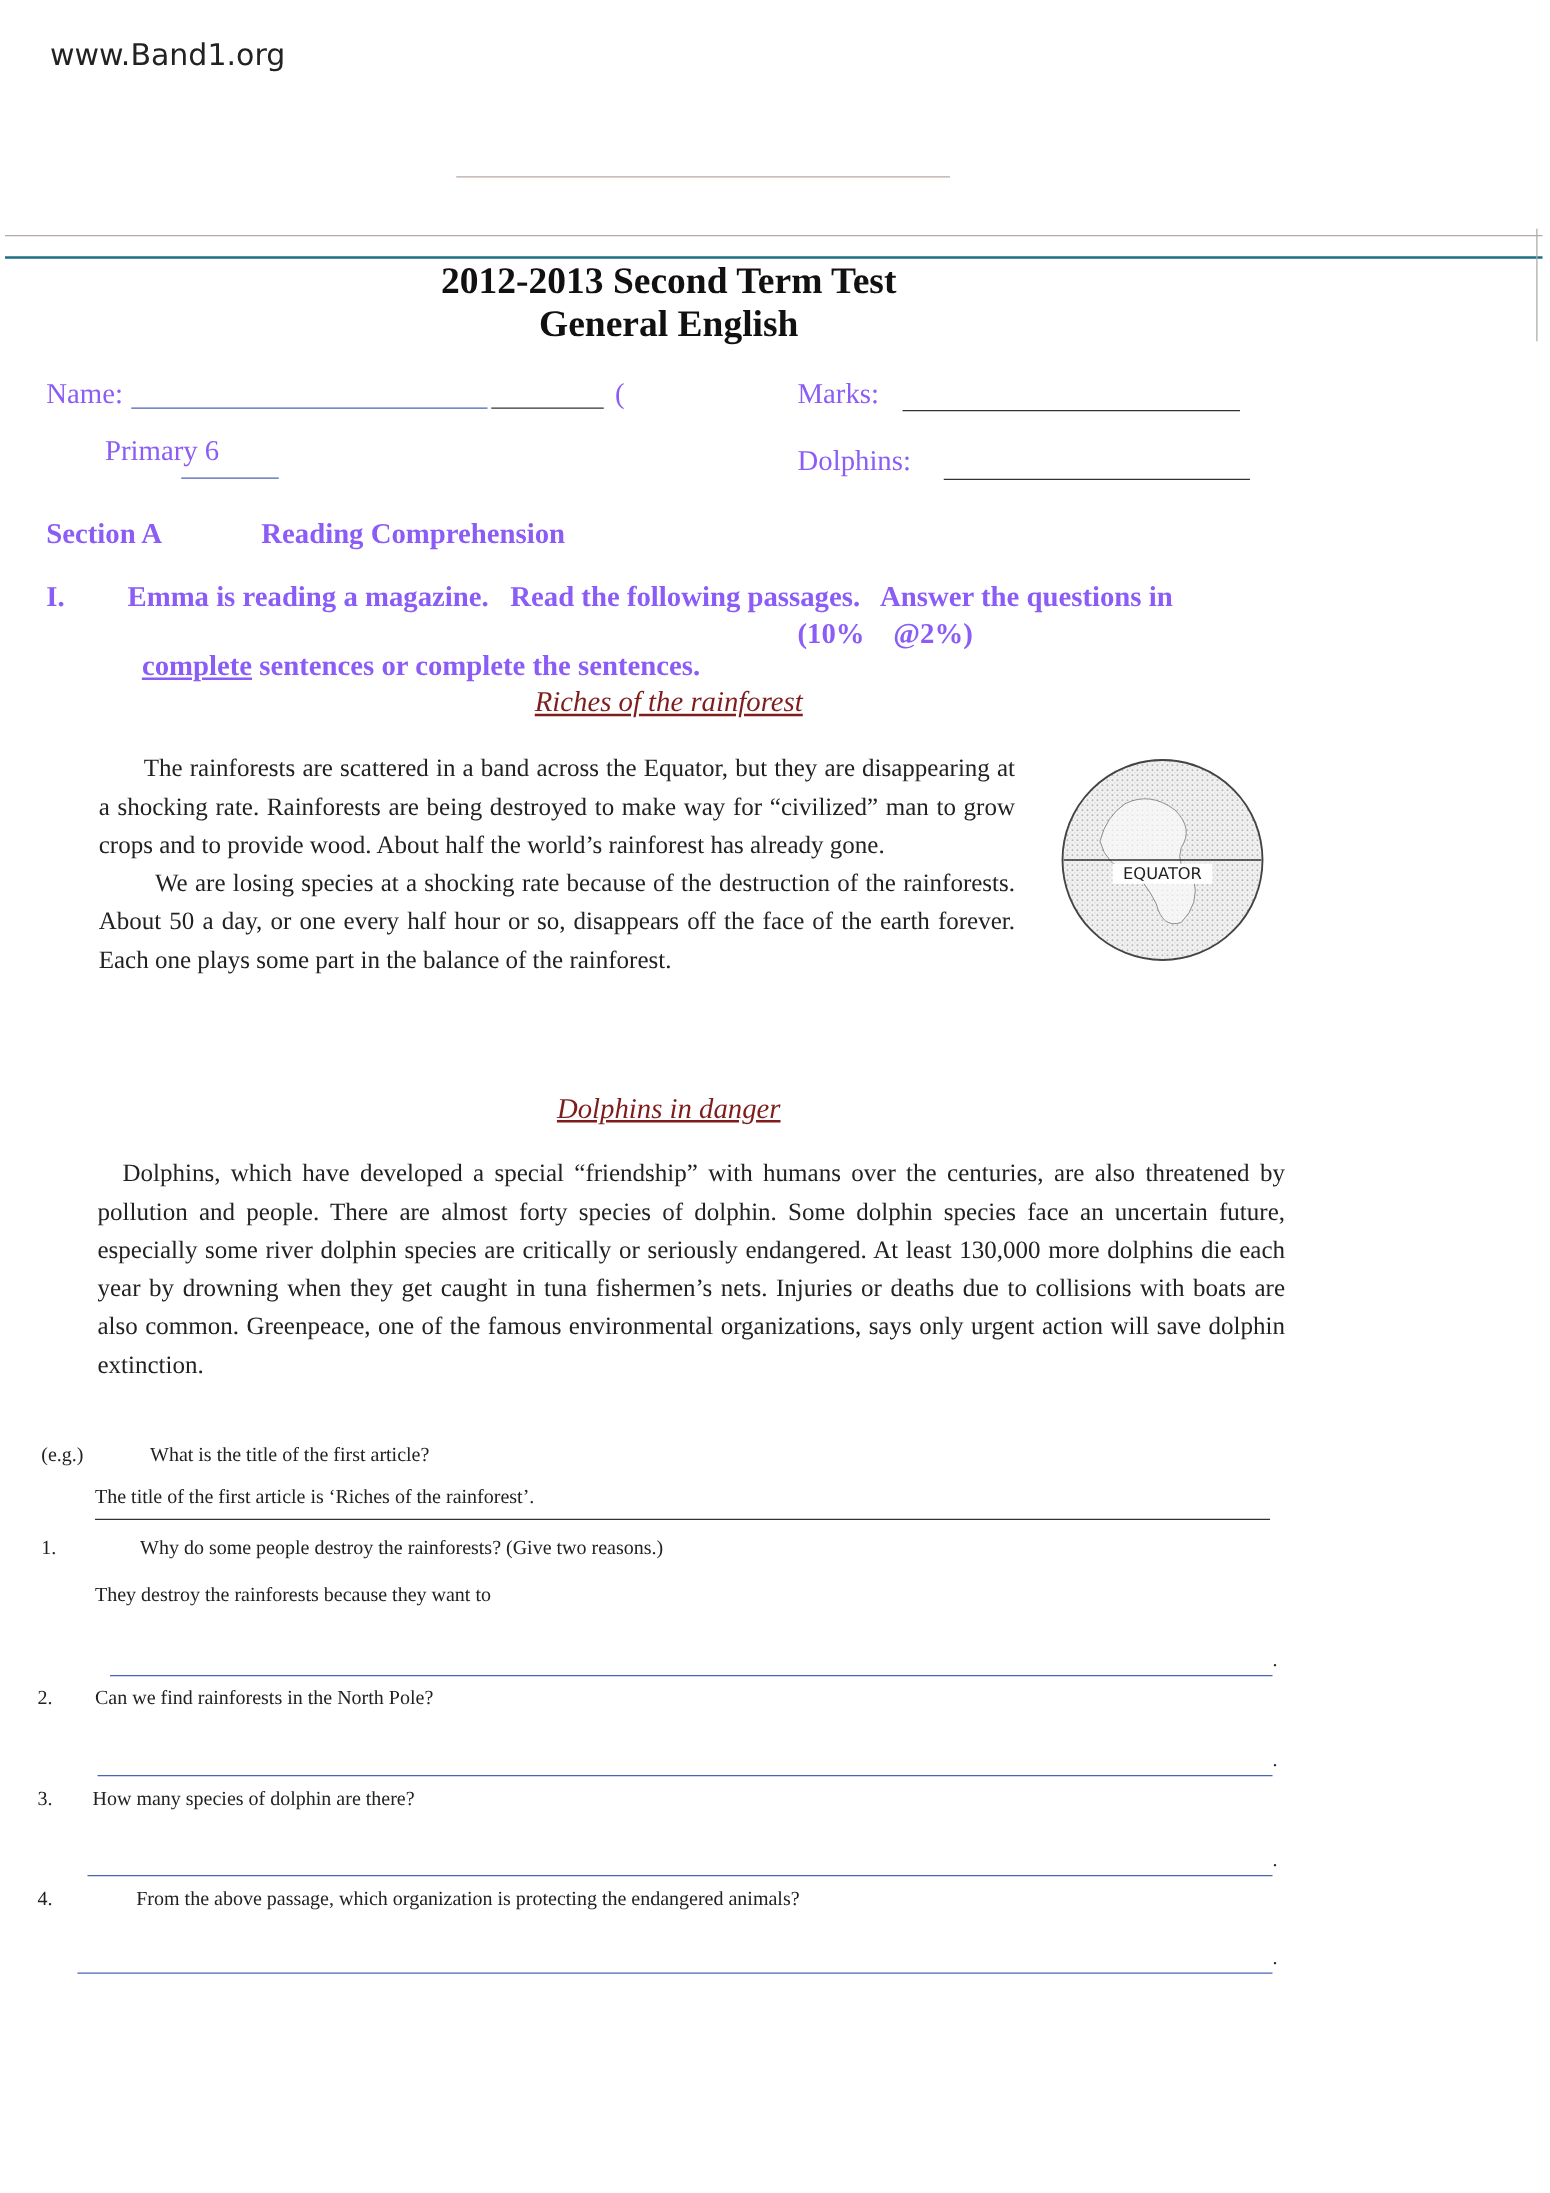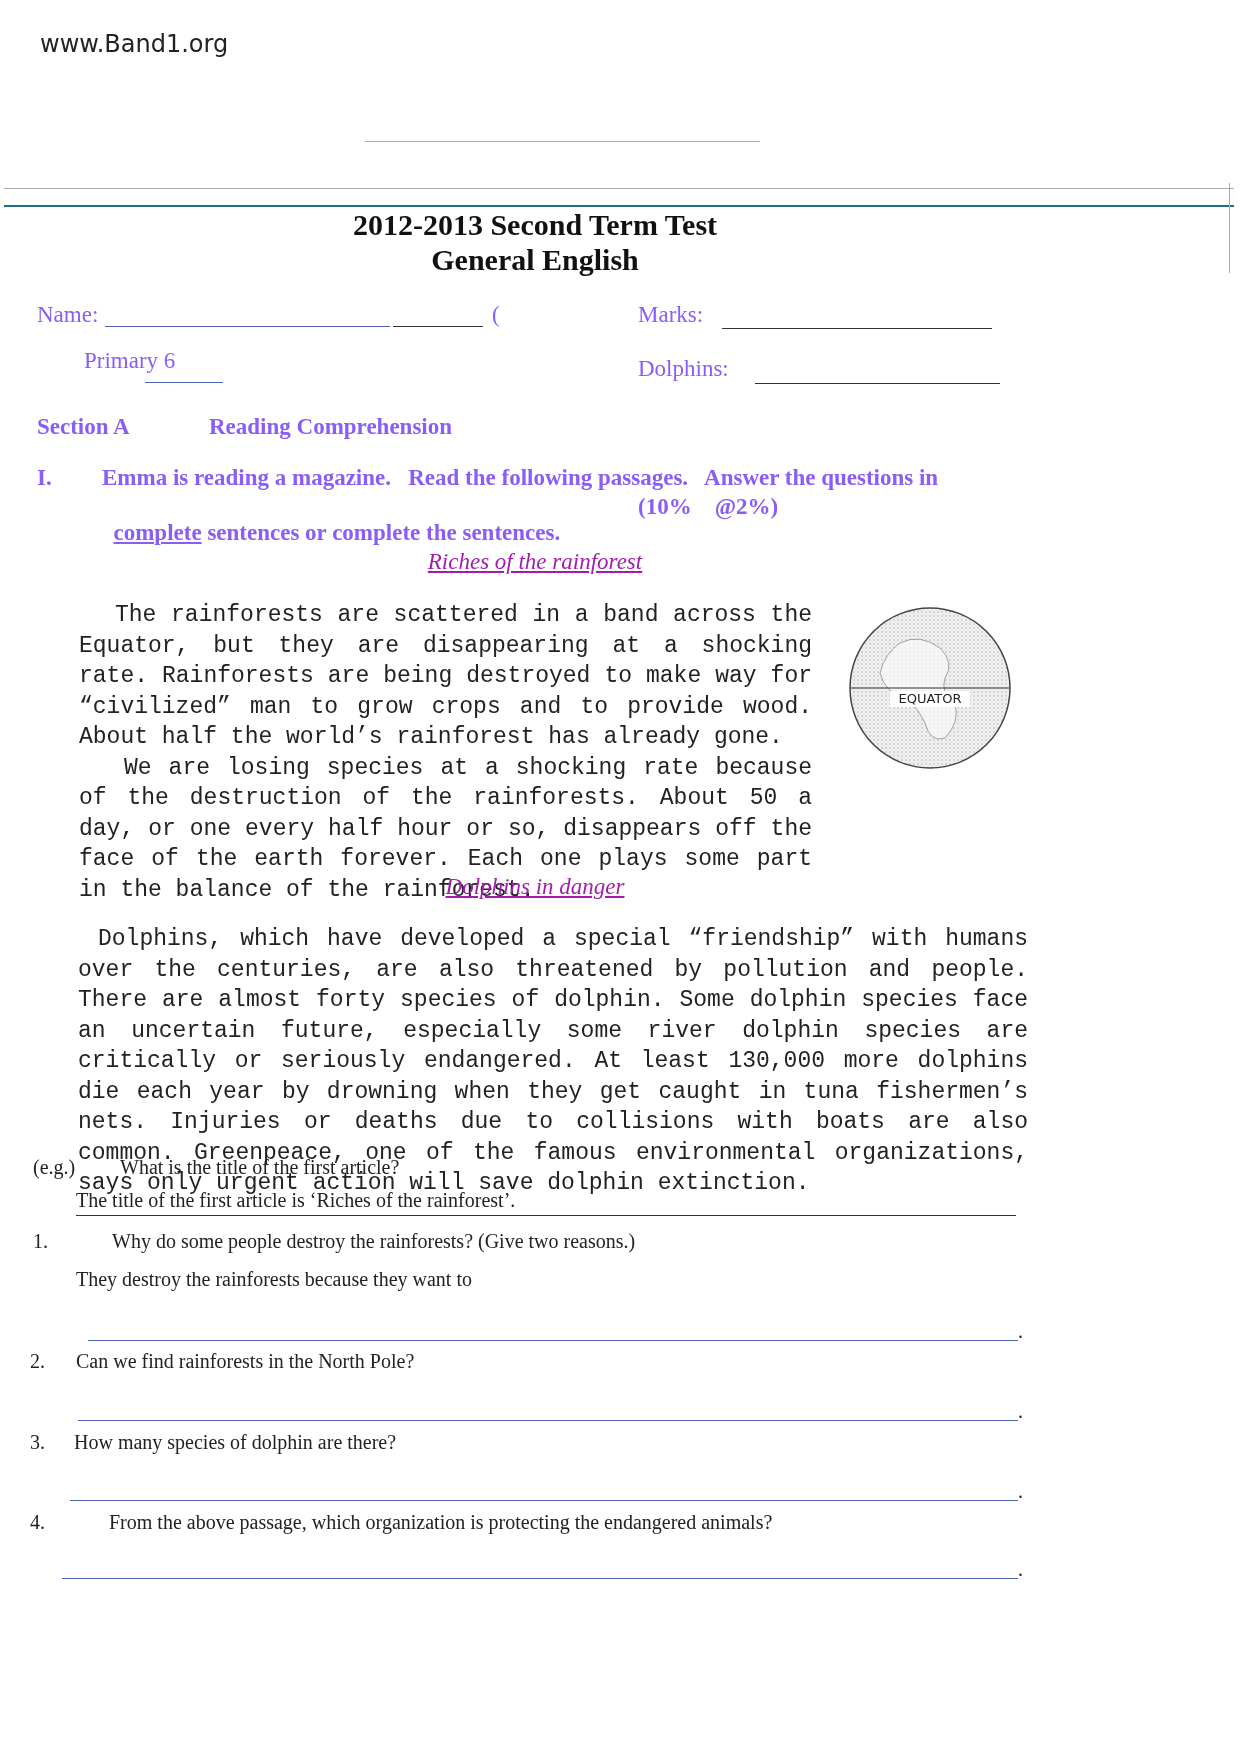--- a/index.html
+++ b/index.html
@@ -13,23 +13,23 @@
   .hr-brown { left: 4px; top: 188px; width: 1230px; height: 1px; background: #b4a8a2; }
   .hr-teal { left: 4px; top: 205px; width: 1230px; height: 2px; background: #1f6f86; }
   .vr-right { left: 1229px; top: 183px; width: 1px; height: 90px; background: #aaa; }
   .title { left: 0; width: 1070px; text-align: center; font-weight: bold; font-size: 30px; color: #111; }
   .t1 { top: 208px; }
   .t2 { top: 243px; }
   .lbl { font-size: 23px; color: #8b5cf6; }
   .line { height: 0; border-bottom: 1.5px solid #333; }
   .line.blue { border-bottom-color: #4a63b8; }
   .bold { font-weight: bold; }
-  .para { font-size: 23px; line-height: 30.5px; color: #222; text-align: justify; font-family: Liberation Mono, monospace; }
-  .heading-i { font-style: italic; text-decoration: underline; font-size: 23px; color: #a21caf; }
-  .q { font-size: 20px; color: #222; }
+  .para { font-size: 20px; line-height: 30.5px; color: #222; text-align: justify; }
+  .heading-i { font-style: italic; text-decoration: underline; font-size: 23px; color: #7f1d1d; }
+  .q { font-size: 16px; color: #222; }
   .globe { left: 845px; top: 603px; width: 170px; height: 170px; }
 </style>
 </head>
 <body>
 
 <div class="abs watermark">www.Band1.org</div>
 <div class="abs topline"></div>
 <div class="abs hr-brown"></div>
 <div class="abs hr-teal"></div>
 <div class="abs vr-right"></div>

